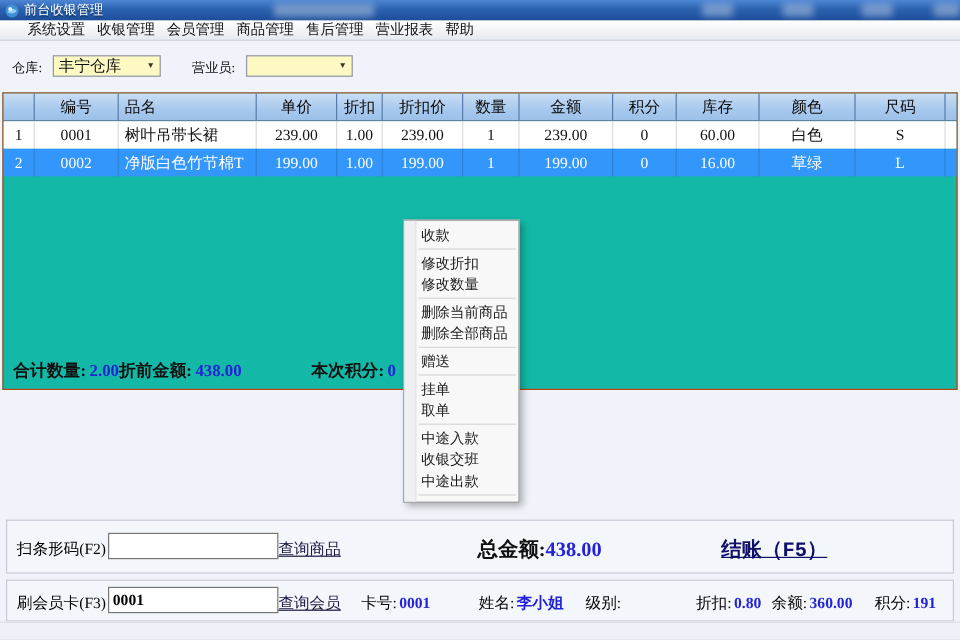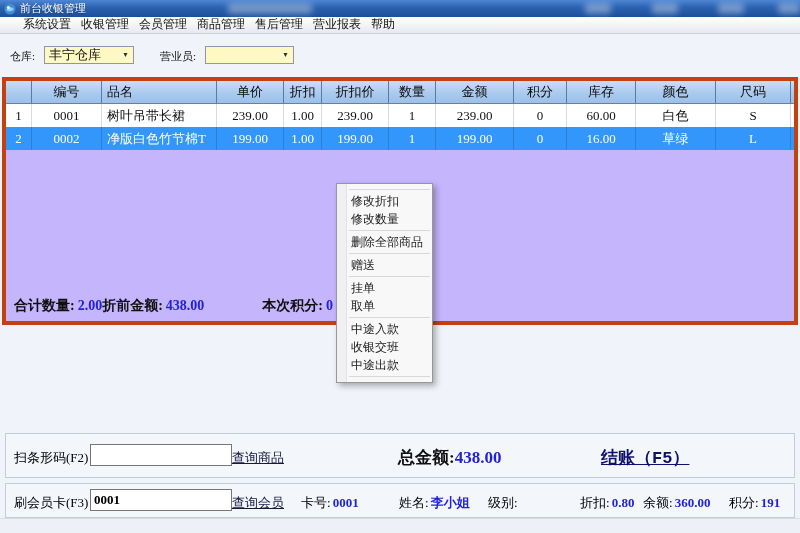--- a/index.html
+++ b/index.html
@@ -39,21 +39,21 @@
     position:absolute; top:46px; height:18px; background:#fef9c3;
     border:1px solid #8d97a8; display:flex; align-items:center;
     font-size:13px; padding-left:4px; box-sizing:border-box;
   }
   .combo-warehouse { left:44px; width:90px; }
   .combo-clerk { left:205px; width:89px; }
   .combo-arrow { margin-left:auto; font-size:7px; color:#333; padding-right:4px; }
   
   .grid {
     position:absolute; left:2px; top:77px; width:796px; height:248px;
-    background:#c4b5fd; border:4px solid #c2410c; box-sizing:border-box;
+    background:#14b8a6; border:1px solid #c2410c; box-sizing:border-box;
   }
   .g-header {
     display:flex; height:22px; line-height:22px;
     background:linear-gradient(180deg,#cadef5 0%,#aacaee 55%,#9cc0e9 100%);
     border-bottom:1px solid #66809f;
   }
   .hc { box-sizing:border-box; border-right:1px solid #587aa6; text-align:center;
         font-size:13px; color:#0a0a0a; overflow:hidden; white-space:nowrap; }
   .g-row { display:flex; height:23px; line-height:23px; background:#fff; }
   .g-row.selected { background:#3296fa; color:#fff; }
@@ -222,24 +222,26 @@
       <span class="sum-pair sp2">
         <span>折前金额:</span><span class="blue-val">438.00</span>
       </span>
       <span class="sum-pair sp3">
         <span>本次积分:</span><span class="blue-val">0</span>
       </span>
     </div>
   </div>
 
   <div class="ctx-menu">
+    <div class="ctx-item">收款</div>
     <div class="ctx-sep"></div>
     <div class="ctx-item">修改折扣</div>
     <div class="ctx-item">修改数量</div>
     <div class="ctx-sep"></div>
+    <div class="ctx-item">删除当前商品</div>
     <div class="ctx-item">删除全部商品</div>
     <div class="ctx-sep"></div>
     <div class="ctx-item">赠送</div>
     <div class="ctx-sep"></div>
     <div class="ctx-item">挂单</div>
     <div class="ctx-item">取单</div>
     <div class="ctx-sep"></div>
     <div class="ctx-item">中途入款</div>
     <div class="ctx-item">收银交班</div>
     <div class="ctx-item">中途出款</div>

